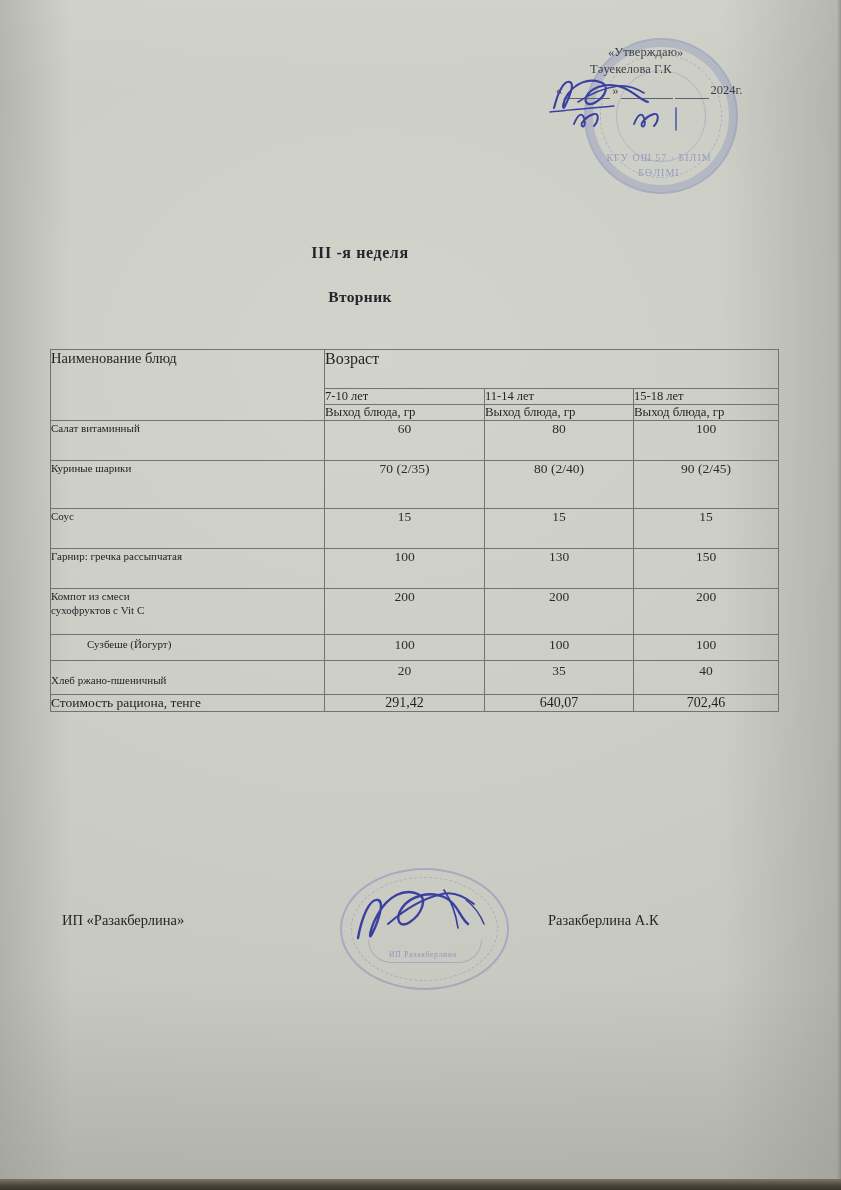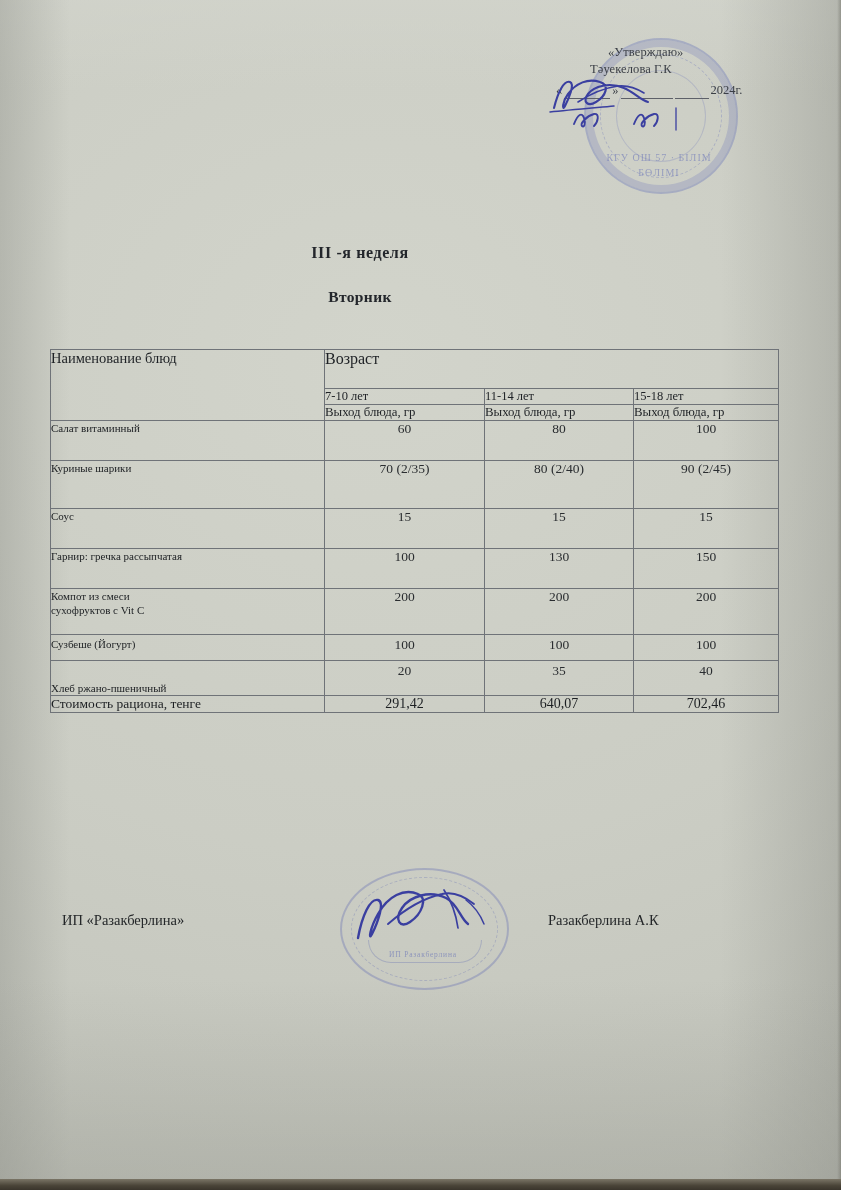--- a/index.html
+++ b/index.html
@@ -280,27 +280,27 @@
       <td class="num-cell">150</td>
     </tr>
     <tr class="h-two">
       <td class="name-cell" style="white-space:pre-line;">Компот из смеси
 сухофруктов с Vit C</td>
       <td class="num-cell">200</td>
       <td class="num-cell">200</td>
       <td class="num-cell">200</td>
     </tr>
     <tr class="h-small">
-      <td class="name-cell" style="padding-top:2px;padding-bottom:2px;">Сузбеше (Йогурт)</td>
+      <td class="name-cell" style="padding-top:2px;padding-bottom:2px;padding-left:36px;">Сузбеше (Йогурт)</td>
       <td class="num-cell" style="padding-top:2px;">100</td>
       <td class="num-cell" style="padding-top:2px;">100</td>
       <td class="num-cell" style="padding-top:2px;">100</td>
     </tr>
     <tr style="height:34px;">
-      <td class="name-cell" style="padding-top:20px;">Хлеб ржано-пшеничный</td>
+      <td class="name-cell" style="padding-top:12px;">Хлеб ржано-пшеничный</td>
       <td class="num-cell" style="padding-top:2px;">20</td>
       <td class="num-cell" style="padding-top:2px;">35</td>
       <td class="num-cell" style="padding-top:2px;">40</td>
     </tr>
 
     <tr>
       <td class="total-name">Стоимость рациона, тенге</td>
       <td class="total-num">291,42</td>
       <td class="total-num">640,07</td>
       <td class="total-num">702,46</td>

